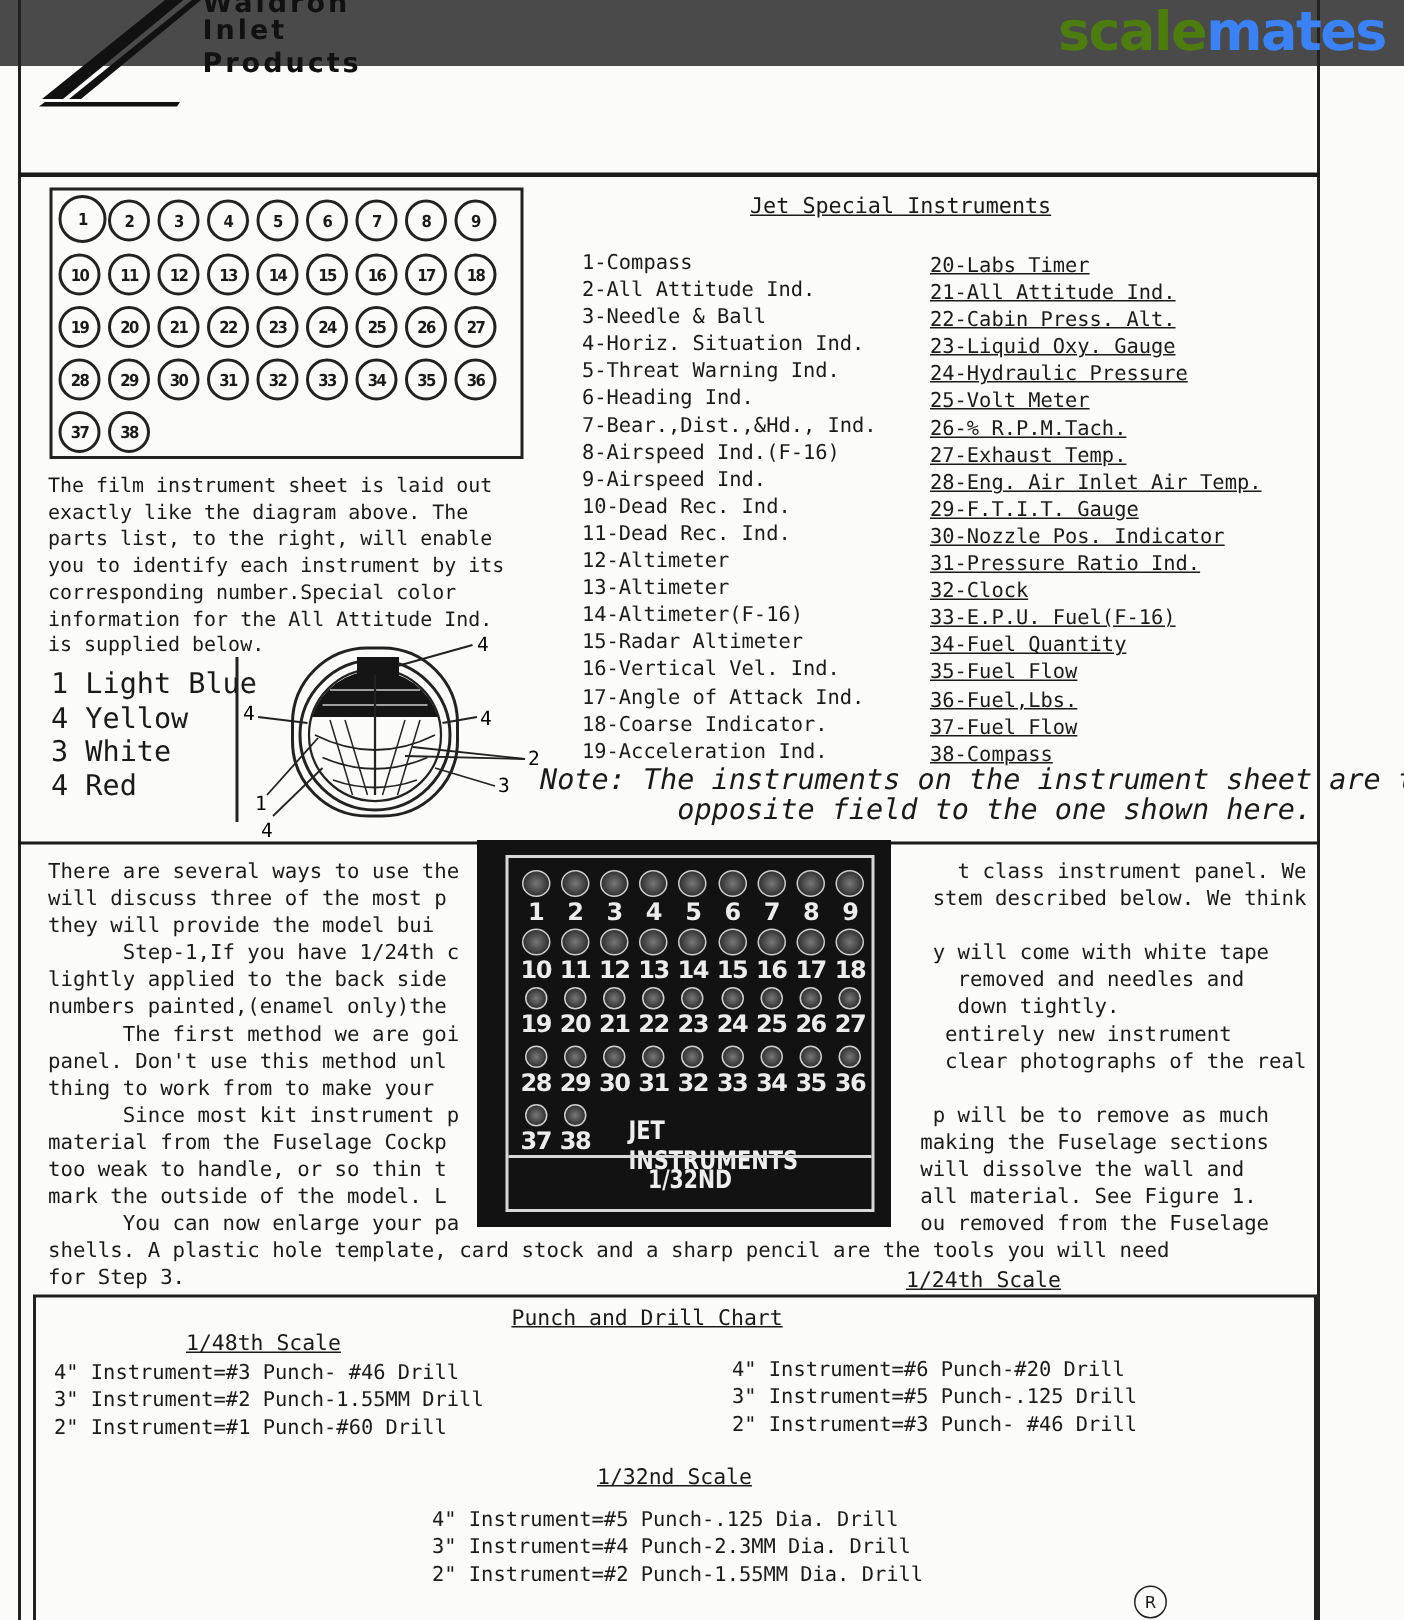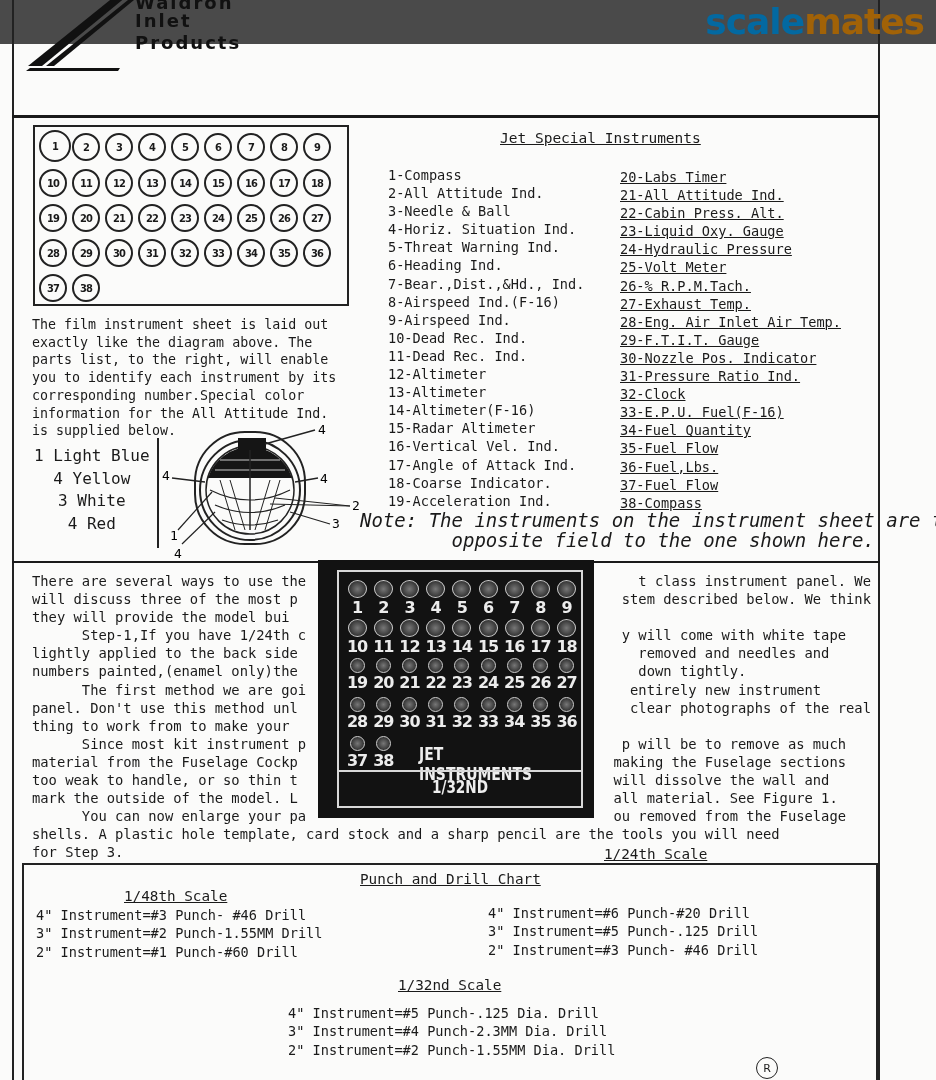--- a/index.html
+++ b/index.html
@@ -2,22 +2,22 @@
 <html><head>
 <meta charset="utf-8">
 <style>
   * { box-sizing: border-box; margin: 0; padding: 0; }
   html, body { width: 936px; height: 1080px; overflow: hidden; background: #fbfbfa; }
   body { position: relative; font-family: "DejaVu Sans Mono", "Liberation Mono", monospace; color: #1a1a1a; }
 
   
   .topbar { position: absolute; left: 0; top: 0; width: 936px; height: 44px; background: #4a4a4a; z-index: 1; }
   .sm-logo { position: absolute; right: 12px; top: 0px; font-family: "DejaVu Sans", sans-serif; font-weight: bold; font-size: 36px; letter-spacing: -1px; z-index: 3; line-height: 44px; }
-  .sm-logo .scale { color: #0369a1; }
-  .sm-logo .mates { color: #a16207; }
+  .sm-logo .scale { color: #4d7c0f; }
+  .sm-logo .mates { color: #3b82f6; }
 
   
   .page-frame { position: absolute; left: 12px; top: 0; width: 868px; height: 1080px; border-left: 2px solid #222; border-right: 2px solid #222; z-index: 2; pointer-events: none; }
   .header-rule { position: absolute; left: 12px; top: 115px; width: 868px; height: 3px; background: #1a1a1a; z-index: 2; }
   .mid-rule { position: absolute; left: 12px; top: 561px; width: 868px; height: 2px; background: #1a1a1a; z-index: 2; }
 
   
   .wmp-logo { position: absolute; left: 20px; top: -8px; width: 260px; height: 80px; z-index: 4; }
   .wmp-logo svg { position: absolute; left: 0; top: 0; }
   .wmp-word { position: absolute; font-family: "DejaVu Sans", sans-serif; font-weight: bold; font-size: 18px; letter-spacing: 2px; color: #111; }
@@ -25,21 +25,21 @@
   .wmp-w2 { left: 115px; top: 18px; }
   .wmp-w3 { left: 115px; top: 40px; }
 
   
   .grid-box { position: absolute; left: 33px; top: 125px; width: 316px; height: 181px; border: 2px solid #222; padding: 6px 4px; }
   .grid { display: grid; grid-template-columns: repeat(9, 33px); row-gap: 7px; column-gap: 0px; }
   .num-circ { width: 28px; height: 28px; border: 2px solid #222; border-radius: 50%; font-size: 11px; font-weight: bold; display: flex; align-items: center; justify-content: center; font-family: "DejaVu Sans Condensed", "DejaVu Sans", sans-serif; letter-spacing: -1px; }
   .num-circ.first { width: 32px; height: 32px; margin-top: -3px; }
 
   .desc { position: absolute; left: 32px; top: 316px; width: 350px; font-size: 13.3px; line-height: 17.7px; white-space: pre; }
-  .color-key { position: absolute; left: 34px; top: 445px; font-size: 16px; line-height: 22.5px; text-align: center; }
+  .color-key { position: absolute; left: 34px; top: 445px; font-size: 19px; line-height: 22.5px; }
   .vline-key { position: absolute; left: 157px; top: 438px; width: 2px; height: 110px; background: #222; }
   .attitude { position: absolute; left: 160px; top: 420px; width: 220px; height: 140px; }
 
   .title-jet { position: absolute; left: 500px; top: 130px; font-size: 14.5px; text-decoration: underline; }
   .list-col { position: absolute; font-size: 13.6px; line-height: 18.1px; white-space: pre; }
   .col1 { left: 388px; top: 166px; }
   .col2 { left: 620px; top: 168px; text-decoration: underline; }
   .note { position: absolute; left: 360px; top: 511px; font-size: 19px; line-height: 19.5px; white-space: pre; font-style: italic; }
 
   .body-text { position: absolute; left: 32px; top: 572px; width: 830px; font-size: 13.8px; line-height: 18.1px; white-space: pre; }
@@ -51,21 +51,21 @@
   .cell { display: flex; flex-direction: column; align-items: center; height: 37px; }
   .gauge { width: 15px; height: 15px; border-radius: 50%; border: 1.5px solid #cfcfcf; background: radial-gradient(circle, #777 0%, #333 70%); }
   .gauge.big { width: 19px; height: 19px; }
   .gnum { color: #ececec; font-family: "DejaVu Sans", sans-serif; font-weight: bold; font-size: 16px; line-height: 19px; letter-spacing: -1px; }
   .card-title { position: absolute; left: 80px; top: 172px; color: #eee; font-family: "DejaVu Sans", sans-serif; font-weight: bold; font-size: 17px; transform: scaleX(0.82); transform-origin: left; letter-spacing: 0px; }
   .card-divider { position: absolute; left: 0; top: 198px; width: 242px; height: 2px; background: #d8d8d8; }
   .card-scale { position: absolute; left: 0; top: 205px; width: 242px; text-align: center; color: #eee; font-family: "DejaVu Sans", sans-serif; font-weight: bold; font-size: 17px; transform: scaleX(0.8); }
 
   
   .punch-box { position: absolute; left: 22px; top: 863px; width: 856px; height: 230px; border: 2px solid #222; }
-  .punch-title { position: absolute; left: 360px; top: 871px; font-size: 14.3px; text-decoration: underline; }
+  .punch-title { position: absolute; left: 341px; top: 871px; font-size: 14.3px; text-decoration: underline; }
   .scale-title { position: absolute; font-size: 14.3px; text-decoration: underline; }
   .scale-lines { position: absolute; font-size: 13.6px; line-height: 18.4px; white-space: pre; }
   .reg { position: absolute; left: 756px; top: 1057px; width: 22px; height: 22px; border: 1.5px solid #222; border-radius: 50%; font-size: 11px; display: flex; align-items: center; justify-content: center; font-family: "DejaVu Sans", sans-serif; }
 </style>
 </head>
 <body>
 
 <div class="topbar"></div>
 <div class="sm-logo"><span class="scale">scale</span><span class="mates">mates</span></div>
 

